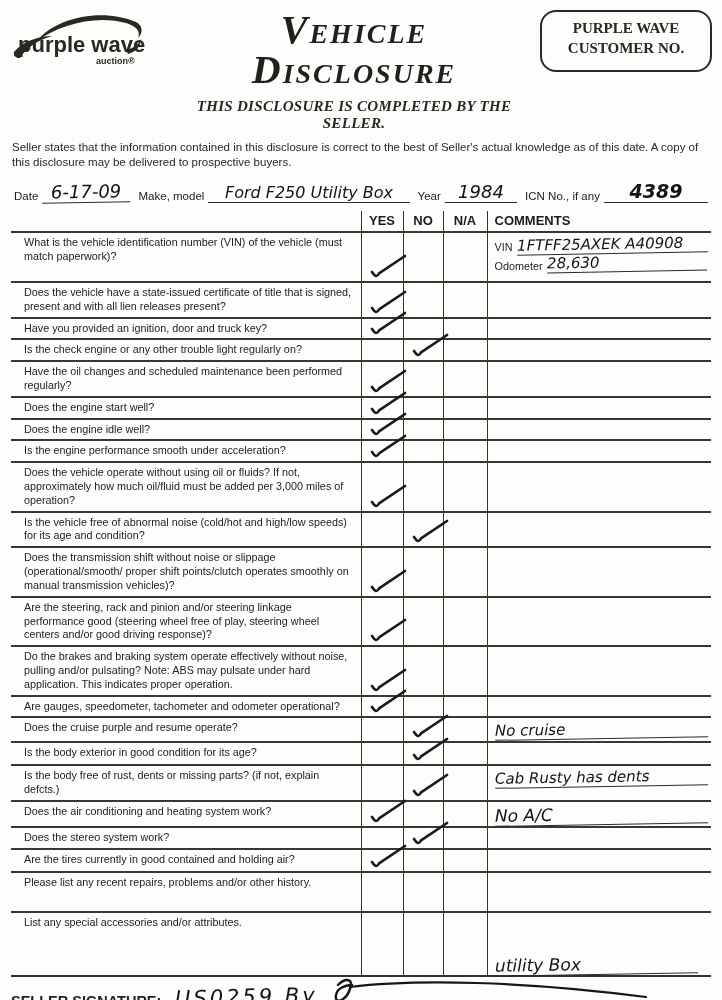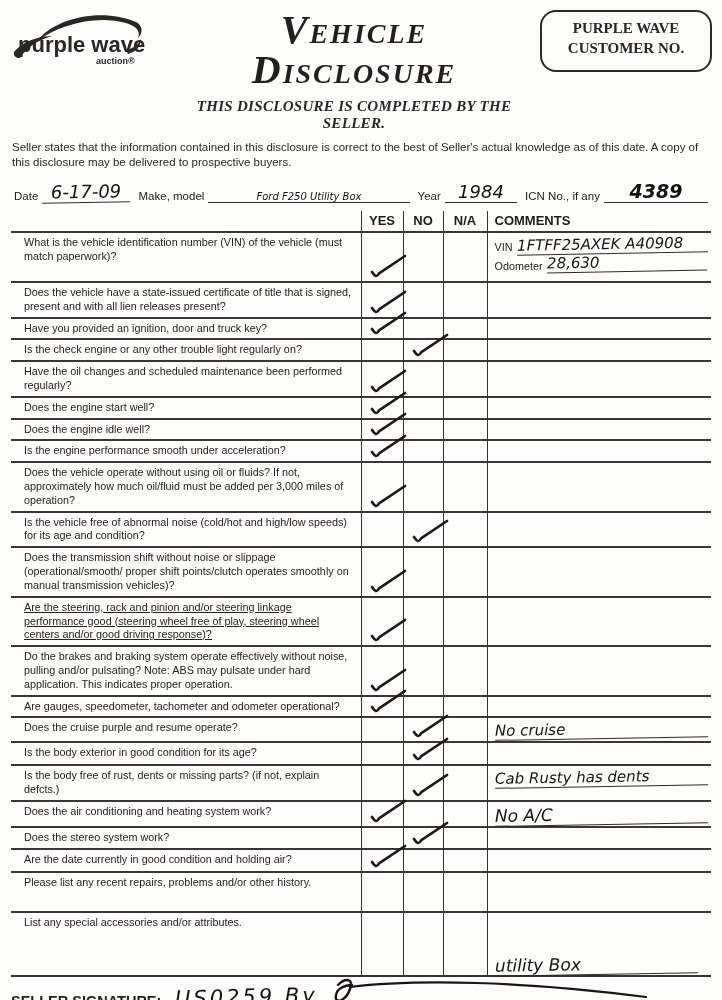--- a/index.html
+++ b/index.html
@@ -27,21 +27,21 @@
     text-align:center; padding-top:7px;
     font-family:"Liberation Serif", serif; font-weight:bold; font-size:15px; line-height:1.3; color:#2a2622;
   }
   
   .statement { padding:8px 12px 0 12px; font-size:11.5px; line-height:1.3; color:#2a2824; }
   .info-line { display:flex; align-items:flex-end; padding:10px 14px 2px 14px; font-size:11.5px; white-space:nowrap; }
   .info-line .lbl { padding:0 4px 1px 0; color:#232120; }
   .blank { border-bottom:1.8px solid #2b2b2b; text-align:center; }
   .hw { font-family:"DejaVu Sans", sans-serif; font-style:italic; color:#141311; }
   .v-date  { width:100px; font-size:18px; transform:rotate(-1deg); }
-  .v-make  { width:228px; font-size:10px; }
+  .v-make  { width:228px; font-size:16px; }
   .v-year  { width:82px;  font-size:18px; }
   .v-icn   { width:118px; font-size:19px; font-weight:bold; }
   .info-line .lbl.gap { margin-left:8px; }
   
   table.disc { width:700px; margin:6px 11px 0 11px; border-collapse:collapse; table-layout:fixed; }
   table.disc td { vertical-align:top; }
   tr.hdr td { border-top:none !important; font-weight:bold; font-size:13px; padding:2px 0 3px 0; vertical-align:middle; }
   tr.hdr .c-q { border:none; }
   tr.hdr .c-com { text-align:left; padding-left:7px; }
   tr.hdr .c-yes, tr.hdr .c-no, tr.hdr .c-na { text-align:center; }
@@ -241,21 +241,21 @@
           <td class="c-yes">
             <svg class="check" width="42" height="25" viewBox="0 0 42 25">
               <path d="M5 18 C8 22.5 10 23.5 12 19.5 L38 2" fill="none" stroke="#1b1a18" stroke-width="2.7" stroke-linecap="round"></path>
             </svg>
           </td>
           <td class="c-no"></td>
           <td class="c-na"></td>
           <td class="c-com"></td>
         </tr>
         <tr class="row">
-          <td class="c-q" style="height: 44px; text-decoration: underline;">Are the steering, rack and pinion and/or steering linkage performance good (steering wheel free of play, steering wheel centers and/or good driving response)?</td>
+          <td class="c-q" style="height: 44px;">Are the steering, rack and pinion and/or steering linkage performance good (steering wheel free of play, steering wheel centers and/or good driving response)?</td>
           <td class="c-yes">
             <svg class="check" width="42" height="25" viewBox="0 0 42 25">
               <path d="M5 18 C8 22.5 10 23.5 12 19.5 L38 2" fill="none" stroke="#1b1a18" stroke-width="2.7" stroke-linecap="round"></path>
             </svg>
           </td>
           <td class="c-no"></td>
           <td class="c-na"></td>
           <td class="c-com"></td>
         </tr>
         <tr class="row">
@@ -341,21 +341,21 @@
           <td class="c-yes"></td>
           <td class="c-no">
             <svg class="check" width="42" height="25" viewBox="0 0 42 25">
               <path d="M5 18 C8 22.5 10 23.5 12 19.5 L38 2" fill="none" stroke="#1b1a18" stroke-width="2.7" stroke-linecap="round"></path>
             </svg>
           </td>
           <td class="c-na"></td>
           <td class="c-com"></td>
         </tr>
         <tr class="row">
-          <td class="c-q" style="height: 23px;">Are the date currently in good condition and holding air?</td>
+          <td class="c-q" style="height: 23px;">Are the tires currently in good contained and holding air?</td>
           <td class="c-yes">
             <svg class="check" width="42" height="25" viewBox="0 0 42 25">
               <path d="M5 18 C8 22.5 10 23.5 12 19.5 L38 2" fill="none" stroke="#1b1a18" stroke-width="2.7" stroke-linecap="round"></path>
             </svg>
           </td>
           <td class="c-no"></td>
           <td class="c-na"></td>
           <td class="c-com"></td>
         </tr>
         <tr class="row">

